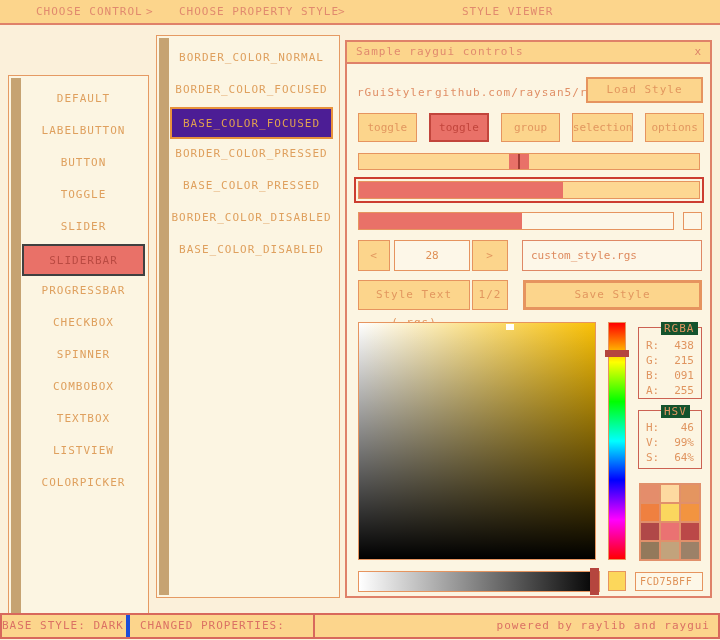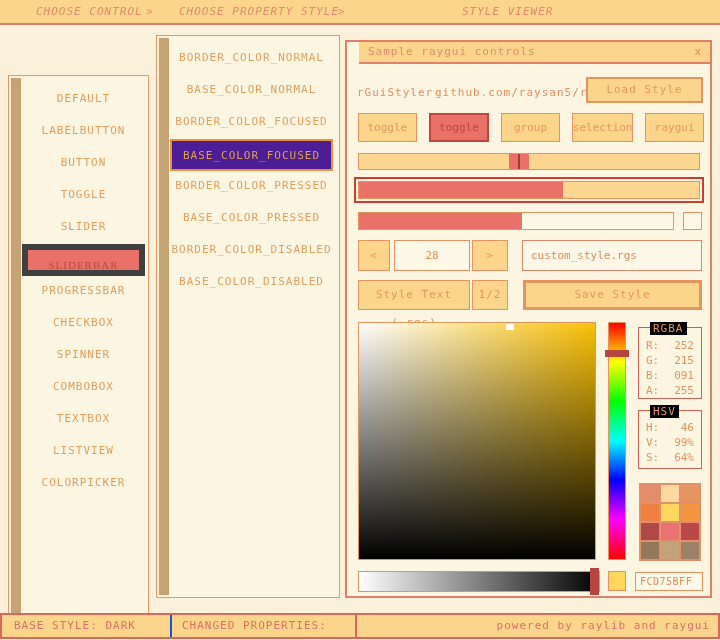--- a/index.html
+++ b/index.html
@@ -12,54 +12,54 @@
     overflow: hidden;
   }
   #app { position:absolute; inset:0; width:720px; height:640px; }
 
   
   .topbar {
     position:absolute; left:0; top:0; width:720px; height:25px;
     background:#FCD58C; border-bottom:2px solid #DF8169;
     color:#E18A6E;
   }
-  .topbar span { position:absolute; top:0; line-height:23px; letter-spacing:1px;font-style:italic; }
+  .topbar span { position:absolute; top:0; line-height:23px; letter-spacing:1px; }
 
   
   .panel {
     position:absolute; top:35px; height:563px;
     background:#FCF5E2; border:1px solid #E59A63;
   }
   .panel-left  { left:8px;   width:141px;margin-top:40px; }
   .panel-mid   { left:156px; width:184px; }
   .scrollbar {
     position:absolute; left:2px; top:2px; bottom:2px; width:10px;
     background:#C6A372;
   }
   .list { position:absolute; top:0; bottom:0; }
   .panel-left .list { left:13px; right:3px; padding-top:8px; }
   .panel-mid  .list { left:13px; right:6px; padding-top:7px; }
   .list-item {
     height:32px; line-height:30px; text-align:center;
     color:#DFA05E; letter-spacing:1px; cursor:pointer;
   }
   .list-item.sel-red {
-    background:#E97168; border:6px solid #404040; color:#BA4A42;font-family:Liberation Serif, serif;
+    background:#E97168; border:2px solid #404040; color:#BA4A42;
   }
   .list-item.sel-gold {
     background:#4c1d95; border:2px solid #E8923C; color:#DFA050;
   }
 
   
   .window {
     position:absolute; left:345px; top:40px; width:367px; height:558px;
     background:#FCF5E2; border:2px solid #DF8169;
   }
   .titlebar {
-    position:absolute; left:12px; top:0; right:0; height:22px;
+    position:absolute; left:0; top:0; right:0; height:22px;
     background:#FCD58C; border-bottom:2px solid #DF8169;
     color:#E18A6E; line-height:20px;
   }
   .titlebar .title { position:absolute; left:9px; letter-spacing:1px; }
   .titlebar .close { position:absolute; right:9px; top:0; cursor:pointer; color:#DC8168; }
 
   .btn {
     position:absolute; background:#FCD58C; border:1px solid #E6945F;
     color:#E2975F; text-align:center; cursor:pointer; letter-spacing:1px;
   }
@@ -142,21 +142,21 @@
   .swatch {
     position:absolute; left:261px; top:529px; width:18px; height:20px;
     border:1px solid #E6945F;
   }
 
   .groupbox {
     position:absolute; left:291px; width:64px;
     border:1px solid #CC6152;
   }
   .groupbox .gtitle {
-    position:absolute; top:-6px; left:11px; background:#000000; padding:0 3px;
+    position:absolute; top:-6px; left:22px; background:#14532d; padding:0 3px;
     color:#E09560; letter-spacing:1px;
   }
   .gb-rgba { top:285px; height:72px; padding-top:10px; }
   .gb-hsv  { top:368px; height:59px; padding-top:9px; }
   .grow { display:flex; justify-content:space-between; padding:0 7px; line-height:15px; color:#E09560; }
 
   .palette {
     position:absolute; left:292px; top:441px; width:62px; height:78px;
     background:#E1906B; padding:2px;
     display:grid; grid-template-columns:repeat(3,1fr); gap:2px;
@@ -169,21 +169,21 @@
     padding-left:4px; font-size:10px; letter-spacing:0.5px;
   }
 
   
   .statusbar {
     position:absolute; left:0; top:613px; width:720px; height:26px;
     background:#FCD58C; border:2px solid #D8685C;
     display:flex; color:#DB7164;
   }
   .status-cell { line-height:22px; letter-spacing:1px; }
-  .status-cell.c1 { width:170px; border-right:2px solid #1d4ed8; padding-left:12px; }
+  .status-cell.c1 { width:128px; border-right:4px solid #1d4ed8; }
   .status-cell.c2 { width:185px; border-right:2px solid #D8685C; padding-left:10px; }
   .status-cell.c3 { flex:1; text-align:right; padding-right:8px; }
 </style>
 </head>
 <body>
 
 <div id="app">
 
   <div class="topbar">
     <span style="left:36px">CHOOSE CONTROL</span>
@@ -209,21 +209,20 @@
       <div class="list-item">TEXTBOX</div>
       <div class="list-item">LISTVIEW</div>
       <div class="list-item">COLORPICKER</div>
     </div>
   </div>
 
   <div class="panel panel-mid">
     <div class="scrollbar"></div>
     <div class="list">
       <div class="list-item">BORDER_COLOR_NORMAL</div>
-      <div class="list-item">BASE_COLOR_NORMAL</div>
       <div class="list-item">BORDER_COLOR_FOCUSED</div>
       <div class="list-item sel-gold">BASE_COLOR_FOCUSED</div>
       <div class="list-item">BORDER_COLOR_PRESSED</div>
       <div class="list-item">BASE_COLOR_PRESSED</div>
       <div class="list-item">BORDER_COLOR_DISABLED</div>
       <div class="list-item">BASE_COLOR_DISABLED</div>
     </div>
   </div>
 
   <div class="window">
@@ -234,21 +233,21 @@
 
     <span class="lbl" style="left:10px; top:44px;">rGuiStyler</span>
     <span class="lbl" style="left:88px; top:44px;">github.com/raysan5/raygui</span>
     <div class="btn load-btn">Load Style</div>
 
     <div class="toggle-row">
       <div class="toggle-btn">toggle</div>
       <div class="toggle-btn active">toggle</div>
       <div class="toggle-btn">group</div>
       <div class="toggle-btn">selection</div>
-      <div class="toggle-btn">raygui</div>
+      <div class="toggle-btn">options</div>
     </div>
 
     <div class="slider">
       <div class="slider-handle" style="left: calc(47% - 10px);"></div>
     </div>
 
     <div class="sliderbar-outer">
       <div class="sliderbar">
         <div class="sliderbar-fill" style="width: 60%;"></div>
       </div>
@@ -276,21 +275,21 @@
     </div>
     <div class="alpha-bar">
       <div class="alpha-handle" style="left: calc(100% - 9px);"></div>
     </div>
     <div class="swatch" style="background: rgb(252, 215, 91);"></div>
 
     <div class="groupbox gb-rgba">
       <span class="gtitle">RGBA</span>
       <div class="grow">
           <span>R:</span>
-          <span>252</span>
+          <span>438</span>
         </div>
       <div class="grow">
           <span>G:</span>
           <span>215</span>
         </div>
       <div class="grow">
           <span>B:</span>
           <span>091</span>
         </div>
       <div class="grow">

